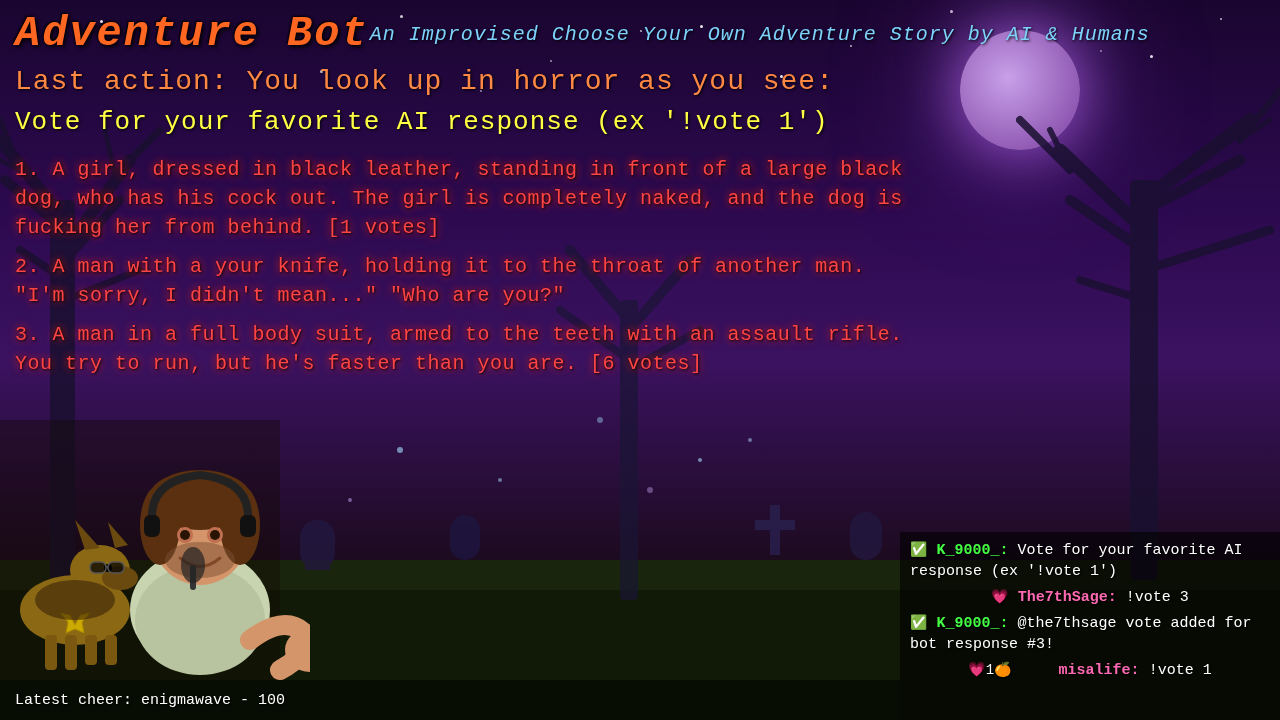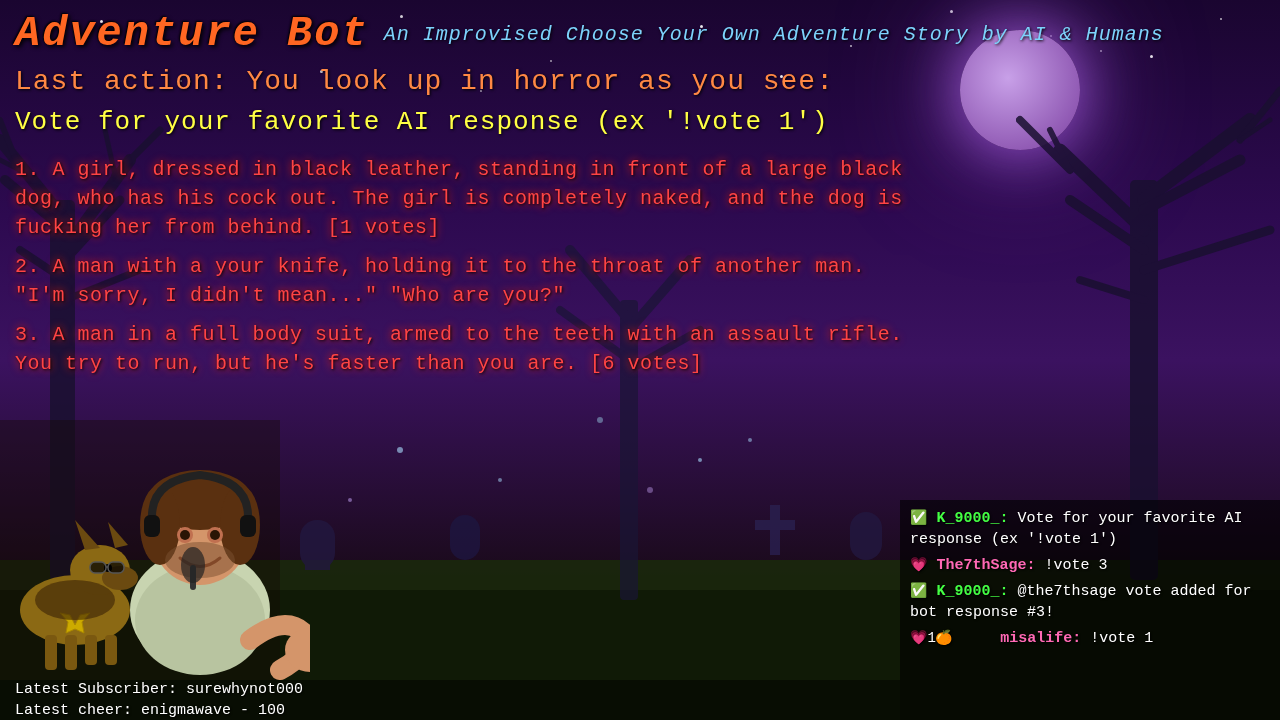--- a/index.html
+++ b/index.html
@@ -51,21 +51,21 @@
       position: absolute;
       inset: 0;
       z-index: 10;
       padding: 10px 15px;
     }
 
     
     .title-bar {
       display: flex;
       align-items: center;
-      gap: 15px;
+      gap: 1px;
       margin-bottom: 8px;
     }
 
     .title-main {
       font-size: 42px;
       font-weight: bold;
       color: #ff6622;
       text-shadow: 2px 2px 4px #000, -1px -1px 2px #000;
       font-style: italic;
       letter-spacing: 2px;
@@ -114,27 +114,28 @@
       font-family: 'Courier New', Courier, monospace;
       letter-spacing: 0.5px;
     }
 
     
     .chat-panel {
       position: absolute;
       right: 0;
       bottom: 0;
       width: 380px;
-      height: 220px;
+      height: 188px;
       background: rgba(0,0,0,0.6);
       padding: 8px 10px;
       z-index: 20;
       display: flex;
       flex-direction: column;
       gap: 5px;
+      align-items: center;
     }
 
     .chat-message {
       font-size: 15px;
       line-height: 1.4;
       color: #ffffff;
       text-shadow: 1px 1px 2px #000;
     }
 
     .chat-message .username-k {
@@ -394,15 +395,14 @@
     <span> @the7thsage vote added for bot response #3!</span>
   </div>
   <div class="chat-message">
     <span class="badge">💗1🍊</span>
     <span class="username-misa"> misalife:</span>
     <span> !vote 1</span>
   </div>
 </div>
 
 <div class="sub-bar">
-  <div class="sub-bar-text">Latest Subscriber: surewhynot000</div>
   <div class="sub-bar-text">Latest cheer: enigmawave - 100</div>
 </div>
 
 </body></html>

